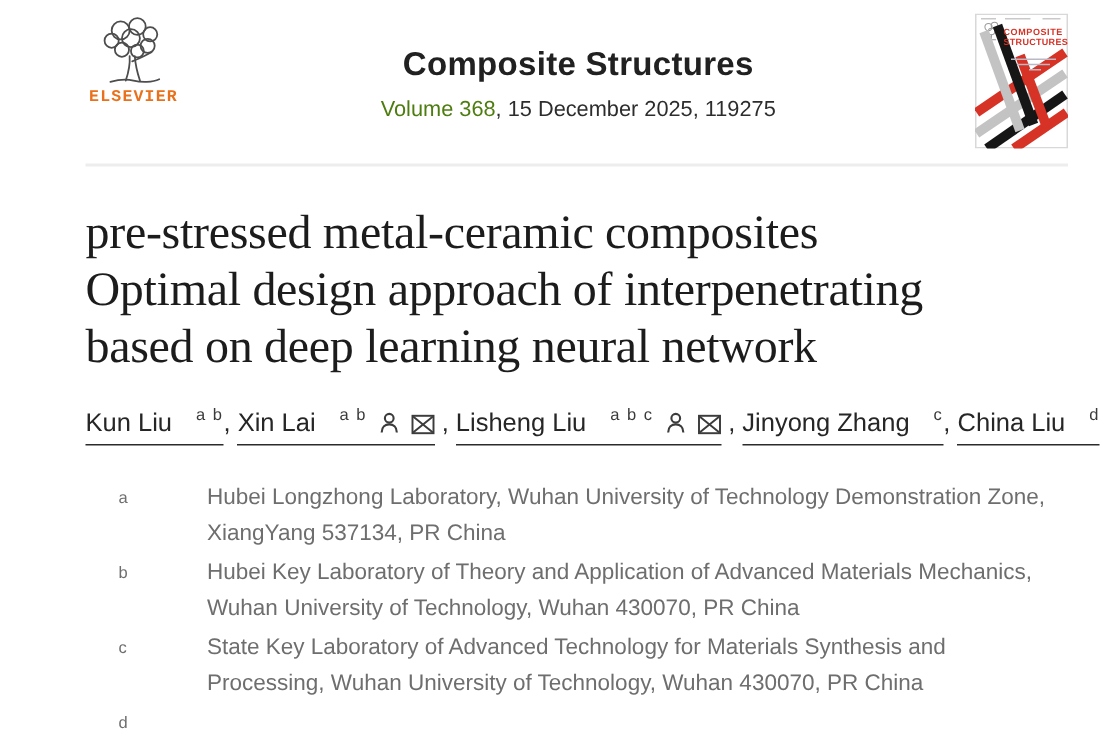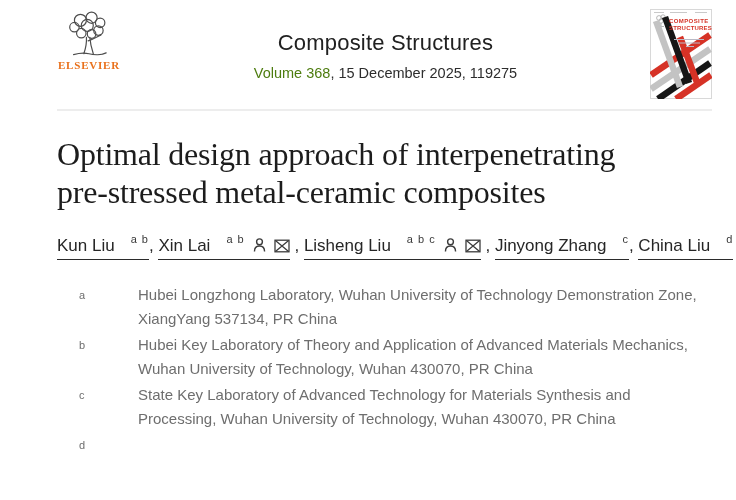--- a/index.html
+++ b/index.html
@@ -6,26 +6,26 @@
   html, body { width: 736px; height: 500px; background: #ffffff; overflow: hidden; }
   body { font-family: "Liberation Sans", sans-serif; color: #262626; }
 
   .page { width: 736px; height: 500px; padding: 8px 24px 0 57px; }
 
   
   .journal-header { display: flex; align-items: flex-start; }
   .publisher-logo { width: 64px; flex: 0 0 auto; text-align: center; cursor: pointer; }
   .publisher-logo svg.tree { display: block; margin: 2px auto 0 auto; }
   .publisher-wordmark {
-    font-family: Liberation Serif, serif; font-weight: bold;
+    font-family: Liberation Mono, monospace; font-weight: bold;
     font-size: 11px; letter-spacing: 0.8px; color: #e9711c; margin-top: 1px;
     white-space: nowrap;
   }
   .journal-mid { flex: 1 1 auto; text-align: center; padding-top: 22px; }
-  .journal-name { font-size: 22px; font-weight: 400; color: #212121; letter-spacing: 0.2px; }
+  .journal-name { font-size: 22px; font-weight: 700; color: #212121; letter-spacing: 0.2px; }
   .journal-issue { margin-top: 9px; font-size: 14.5px; color: #2d2d2d; }
   .volume-link { color: #4d7c0f; text-decoration: none; cursor: pointer; }
   .cover-thumb { flex: 0 0 auto; width: 62px; height: 90px; margin-top: 1px; cursor: pointer; }
 
   .header-divider { height: 2px; background: #ededed; margin-top: 10px; }
 
   
   .article-title {
     margin-top: 24px;
     font-family: "Liberation Serif", serif;
@@ -130,22 +130,23 @@
         <rect x="24" y="30" width="30" height="1" fill="#b9b9c6"></rect>
         <rect x="28" y="33.5" width="22" height="1" fill="#b9b9c6"></rect>
         <rect x="36" y="37" width="8" height="1" fill="#b9b9c6"></rect>
       </svg>
     </div>
   </div>
 
   <div class="header-divider"></div>
 
   <h1 class="article-title">
+    <span style="display:block">pre-stressed metal-ceramic composites</span>
     <span style="display:block">Optimal design approach of interpenetrating</span>
-    <span style="display:block">pre-stressed metal-ceramic composites</span>
+    <span style="display:block">based on deep learning neural network</span>
   </h1>
 
   <div class="author-row" id="author-row"><span class="author"><span>Kun Liu</span><sup>a b</sup></span><span class="author-sep">, </span><span class="author"><span>Xin Lai</span><sup>a b</sup><svg class="a-icon" width="15" height="16" viewBox="0 0 16 16" fill="none" stroke="#3c3c3c" stroke-width="1.5">
           <circle cx="8" cy="4.6" r="3.1"></circle>
           <path d="M2.6 14.8 C2.6 10.8 5.2 9 8 9 C10.8 9 13.4 10.8 13.4 14.8"></path>
         </svg><svg class="a-icon" width="16" height="14" viewBox="0 0 16 14" fill="none" stroke="#3c3c3c" stroke-width="1.3">
           <rect x="1" y="1.2" width="14" height="11.6"></rect>
           <path d="M1.4 1.6 L14.6 12.4 M14.6 1.6 L1.4 12.4"></path>
         </svg></span><span class="author-sep"> , </span><span class="author"><span>Lisheng Liu</span><sup>a b c</sup><svg class="a-icon" width="15" height="16" viewBox="0 0 16 16" fill="none" stroke="#3c3c3c" stroke-width="1.5">
           <circle cx="8" cy="4.6" r="3.1"></circle>

